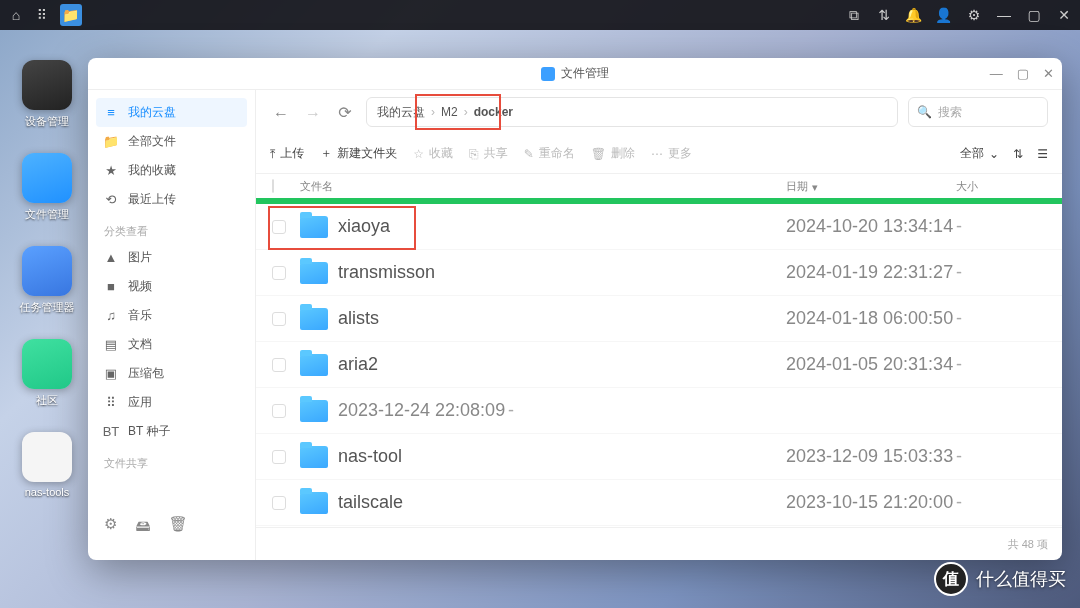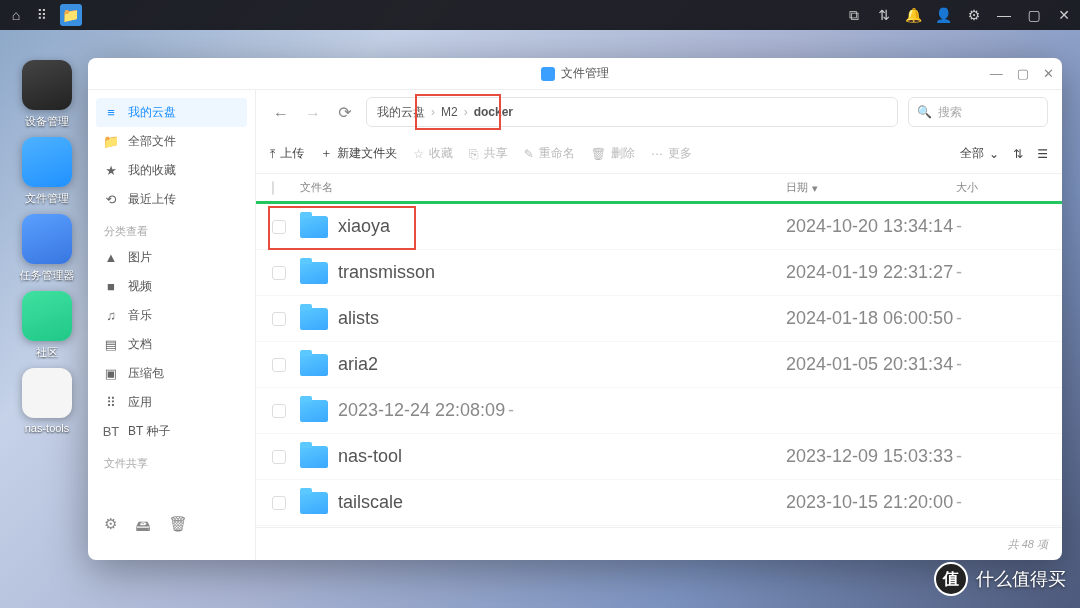--- a/index.html
+++ b/index.html
@@ -3,21 +3,21 @@
 <meta charset="utf-8">
 <style>
 * { margin: 0; padding: 0; box-sizing: border-box; font-family: -apple-system, "PingFang SC", "Microsoft YaHei", sans-serif; }
 body { width: 1080px; height: 608px; background: #333; overflow: hidden; position: relative; }
 .desktop { width: 100%; height: 100%; background: linear-gradient(135deg, #8aa5c7 0%, #c5d2e8 25%, #aab5d4 50%, #7d94c1 75%, #4e5a7c 100%); position: relative; }
 .taskbar { height: 30px; background: rgba(20,20,25,0.92); display: flex; align-items: center; padding: 0 8px; gap: 10px; }
 .taskbar-left { display: flex; gap: 10px; align-items: center; }
 .taskbar-right { margin-left: auto; display: flex; gap: 14px; align-items: center; }
 .tb-icon { width: 16px; height: 16px; color: #ccc; display: flex; align-items: center; justify-content: center; cursor: pointer; font-size: 14px; }
 .tb-icon.active { background: #3b8fe0; border-radius: 3px; padding: 2px; width: 22px; height: 22px; }
-.dock { position: absolute; left: 12px; top: 60px; display: flex; flex-direction: column; gap: 8px; align-items: center; z-index: 5; }
+.dock { position: absolute; left: 12px; top: 60px; display: flex; flex-direction: column; gap: 24px; align-items: center; z-index: 5; }
 .dock-item { display: flex; flex-direction: column; align-items: center; gap: 4px; cursor: pointer; width: 70px; }
 .dock-icon { width: 50px; height: 50px; border-radius: 12px; display: flex; align-items: center; justify-content: center; font-size: 24px; color: #fff; box-shadow: 0 2px 8px rgba(0,0,0,0.3); background-size: cover; }
 .dock-label { font-size: 11px; color: #fff; text-shadow: 0 1px 2px rgba(0,0,0,0.8); }
 .di-device { background: linear-gradient(160deg,#444,#222); }
 .di-file { background: linear-gradient(160deg,#4db2ff,#2091ff); }
 .di-task { background: linear-gradient(160deg,#5aa0ff,#3876e0); }
 .di-comm { background: linear-gradient(160deg,#40e0a0,#20c888); }
 .di-nas { background: #f5f5f5; color:#0db7ed; display:flex; align-items:center; justify-content:center; }
 .window { position: absolute; left: 88px; top: 58px; width: 974px; height: 502px; background: #fff; border-radius: 8px; box-shadow: 0 10px 40px rgba(0,0,0,0.35); display: flex; flex-direction: column; overflow: hidden; }
 .titlebar { height: 32px; display: flex; align-items: center; justify-content: center; position: relative; border-bottom: 1px solid #eee; }
@@ -39,34 +39,34 @@
 .nav-btn { width: 22px; color: #888; cursor: pointer; font-size: 16px; display:flex; justify-content:center; }
 .breadcrumb { flex: 1; height: 30px; border: 1px solid #e4e4e4; border-radius: 6px; display: flex; align-items: center; padding: 0 10px; font-size: 12px; color: #555; gap: 6px; position: relative; }
 .bc-highlight { position: absolute; border: 2px solid #e74c3c; height: 36px; left: 48px; top: -4px; width: 86px; }
 .bc-sep { color: #bbb; }
 .search-box { width: 140px; height: 30px; border: 1px solid #e4e4e4; border-radius: 6px; padding: 0 8px; display: flex; align-items: center; gap: 6px; font-size: 12px; color: #aaa; }
 .action-row { height: 40px; display: flex; align-items: center; padding: 0 14px; gap: 16px; border-bottom: 1px solid #f0f0f0; }
 .act { display: flex; align-items: center; gap: 5px; font-size: 12px; color: #444; cursor: pointer; }
 .act.muted { color: #bbb; }
 .act-right { margin-left: auto; display: flex; align-items: center; gap: 14px; }
 .table { flex: 1; overflow-y: auto; position: relative; }
-.thead { height: 30px; display: flex; align-items: center; padding: 0 16px; font-size: 11px; color: #888; border-bottom: 3px solid #22c55e; position: sticky; top: 0; background: #fff; }
+.thead { height: 30px; display: flex; align-items: center; padding: 0 16px; font-size: 11px; color: #888; border-bottom: 6px solid #22c55e; position: sticky; top: 0; background: #fff; }
 .th-check { width: 28px; }
 .th-name { flex: 1; }
 .th-date { width: 170px; display:flex; align-items:flex-end; gap:4px;}
 .th-size { width: 90px; }
 .row { height: 46px; display: flex; align-items: center; padding: 0 16px; font-size: 18px; color: #555; border-bottom: 1px solid #f6f6f6; cursor: pointer; }
 .check { width: 14px; height: 14px; border: 1px solid #ddd; border-radius: 3px; margin-right: 14px; }
 .folder-icon { width: 28px; height: 22px; background: linear-gradient(160deg,#5bc8ff,#3aa8ff); border-radius: 3px 3px 2px 2px; margin-right: 10px; position: relative; }
 .folder-icon::before { content:''; position:absolute; top:-4px; left:0; width:12px; height:6px; background:#5bc8ff; border-radius:2px 2px 0 0;}
 .cell-name { flex: 1; }
 .cell-date { width: 170px; color: #888; }
 .cell-size { width: 90px; color: #aaa; text-align: left; }
 .row-hl { position: absolute; border: 2px solid #e74c3c; width: 148px; height: 44px; left: 12px; top: 32px; pointer-events: none; }
-.footer { height: 24px; display: flex; align-items: center; justify-content: flex-end; padding: 16px 14px; font-size: 11px; color: #aaa; border-top: 1px solid #f0f0f0; font-style: italic; }
+.footer { height: 24px; display: flex; align-items: center; justify-content: flex-end; padding: 16px 14px; font-size: 11px; color: #aaa; border-top: 1px solid #f0f0f0; }
 .watermark { position: absolute; right: 14px; bottom: 12px; display: flex; align-items: center; gap: 8px; color: #fff; z-index: 50; }
 .wm-badge { width: 34px; height: 34px; border-radius: 50%; background: #222; display: flex; align-items: center; justify-content: center; font-size: 16px; font-weight: bold; color: #fff; border:2px solid #fff;}
 .wm-text { font-size: 18px; font-weight: normal; text-shadow: 0 1px 3px rgba(0,0,0,0.6); }
 </style>
 </head>
 <body>
 
 <div class="desktop">
   <div class="taskbar">
     <div class="taskbar-left">

